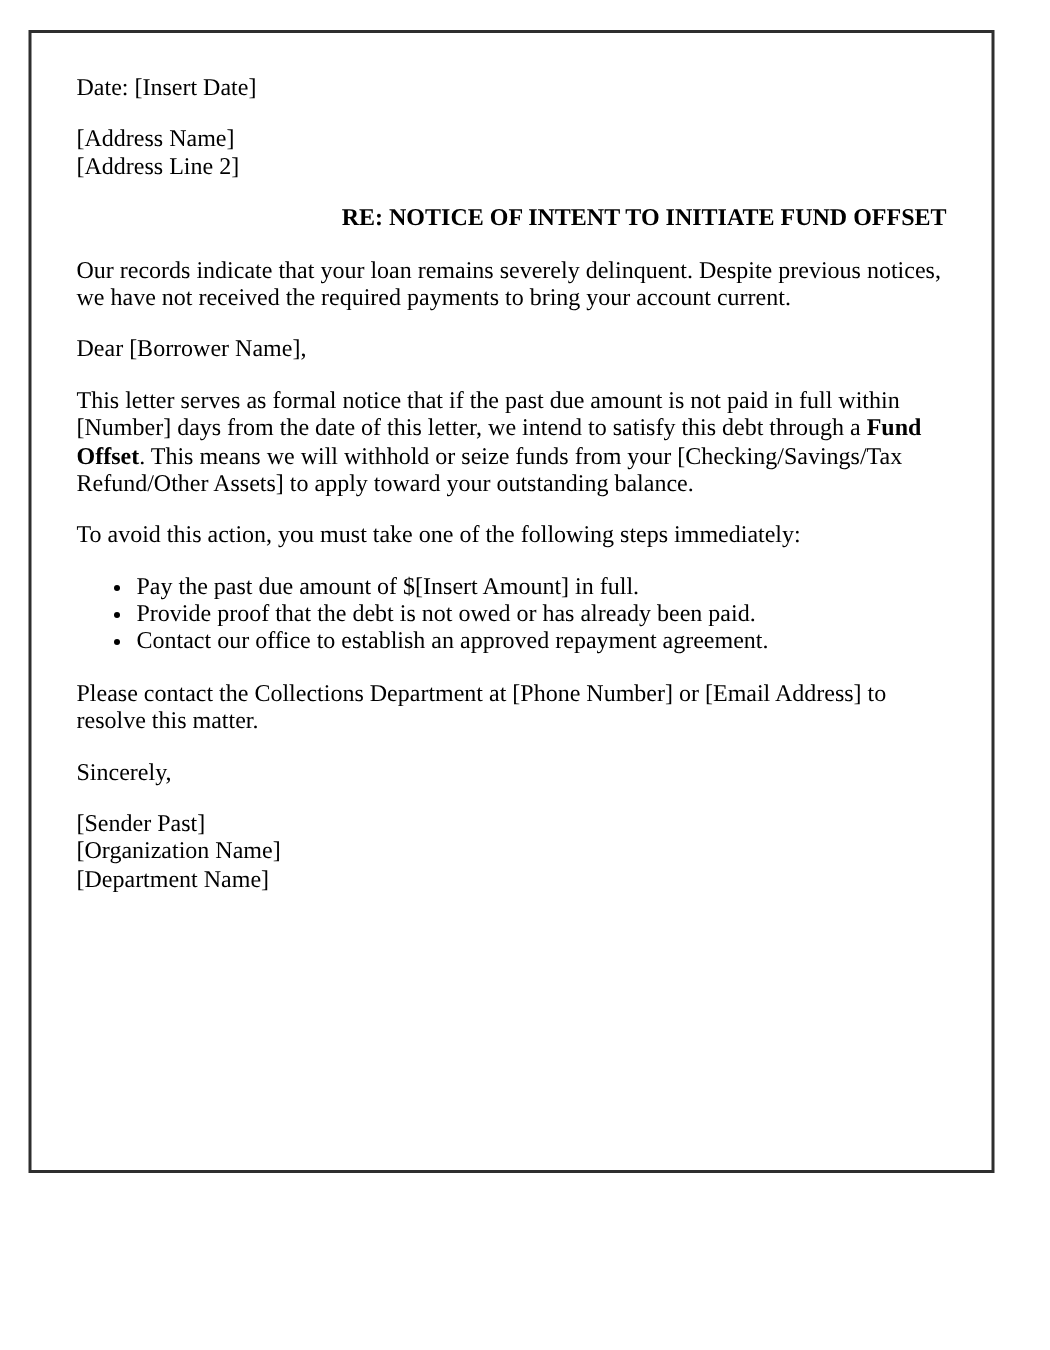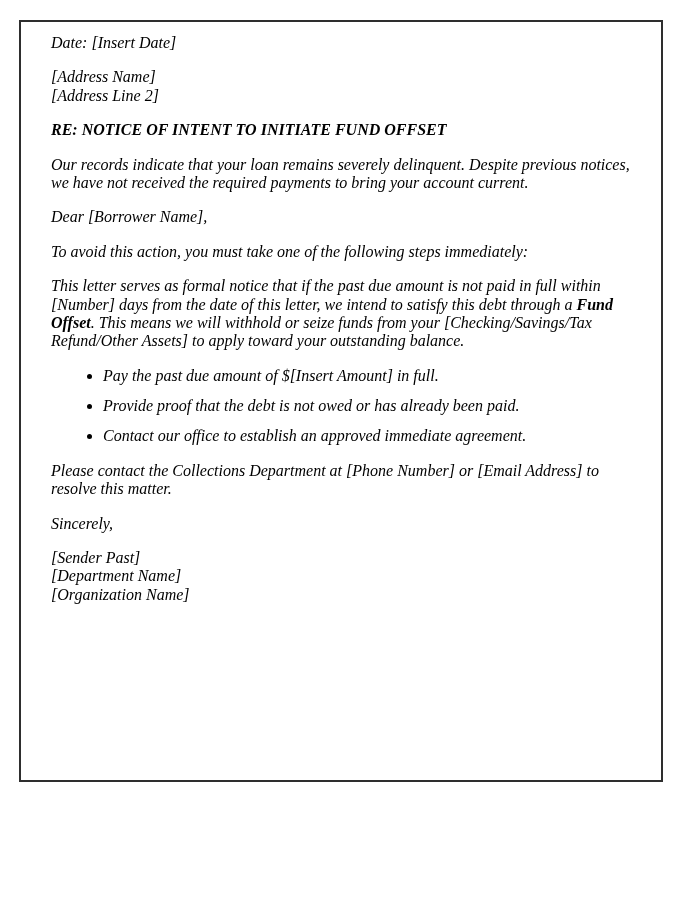--- a/index.html
+++ b/index.html
@@ -17,41 +17,41 @@
     color: #000000;
   }
   .page {
     position: absolute;
     left: 19px;
     top: 20px;
     width: 644px;
     height: 762px;
     box-sizing: border-box;
     border: 2px solid #2e2e2e;
-    padding: 12px 30px;
+    padding: 28px 30px;
     background: #ffffff;
     overflow: hidden;
-    font-style: italic;
   }
   p {
     margin: 0 0 16px 0;
   }
   .line {
     display: block;
   }
   .subject {
     font-weight: bold;
+    text-align: right;
   }
   ul {
     margin: 0 0 16px 0;
     padding: 0 0 0 40px;
     list-style-type: disc;
   }
   li {
-    margin: 12px;
+    margin: 0;
     padding: 0;
   }
   b {
     font-weight: bold;
   }
 </style>
 </head>
 <body>
 
 <div class="page">
@@ -63,34 +63,34 @@
     <span class="line">[Address Line 2]</span>
   </p>
 
   <p class="subject">RE: NOTICE OF INTENT TO INITIATE FUND OFFSET</p>
 
 
   <p>Our records indicate that your loan remains severely delinquent. Despite previous notices, we have not received the required payments to bring your account current.</p>
 
   <p>Dear [Borrower Name],</p>
 
+  <p><span>This letter serves as formal notice that if the past due amount is not paid in full within [Number] days from the date of this letter, we intend to satisfy this debt through a </span><b>Fund Offset</b><span>. This means we will withhold or seize funds from your [Checking/Savings/Tax Refund/Other Assets] to apply toward your outstanding balance.</span></p>
+
   <p>To avoid this action, you must take one of the following steps immediately:</p>
-
-  <p><span>This letter serves as formal notice that if the past due amount is not paid in full within [Number] days from the date of this letter, we intend to satisfy this debt through a </span><b>Fund Offset</b><span>. This means we will withhold or seize funds from your [Checking/Savings/Tax Refund/Other Assets] to apply toward your outstanding balance.</span></p>
 
   <ul>
     <li>Pay the past due amount of $[Insert Amount] in full.</li>
     <li>Provide proof that the debt is not owed or has already been paid.</li>
-    <li>Contact our office to establish an approved immediate agreement.</li>
+    <li>Contact our office to establish an approved repayment agreement.</li>
   </ul>
 
 
   <p>Please contact the Collections Department at [Phone Number] or [Email Address] to resolve this matter.</p>
 
   <p>Sincerely,</p>
 
   <p>
     <span class="line">[Sender Past]</span>
+    <span class="line">[Organization Name]</span>
     <span class="line">[Department Name]</span>
-    <span class="line">[Organization Name]</span>
   </p>
 
 </div>
 
 </body></html>

